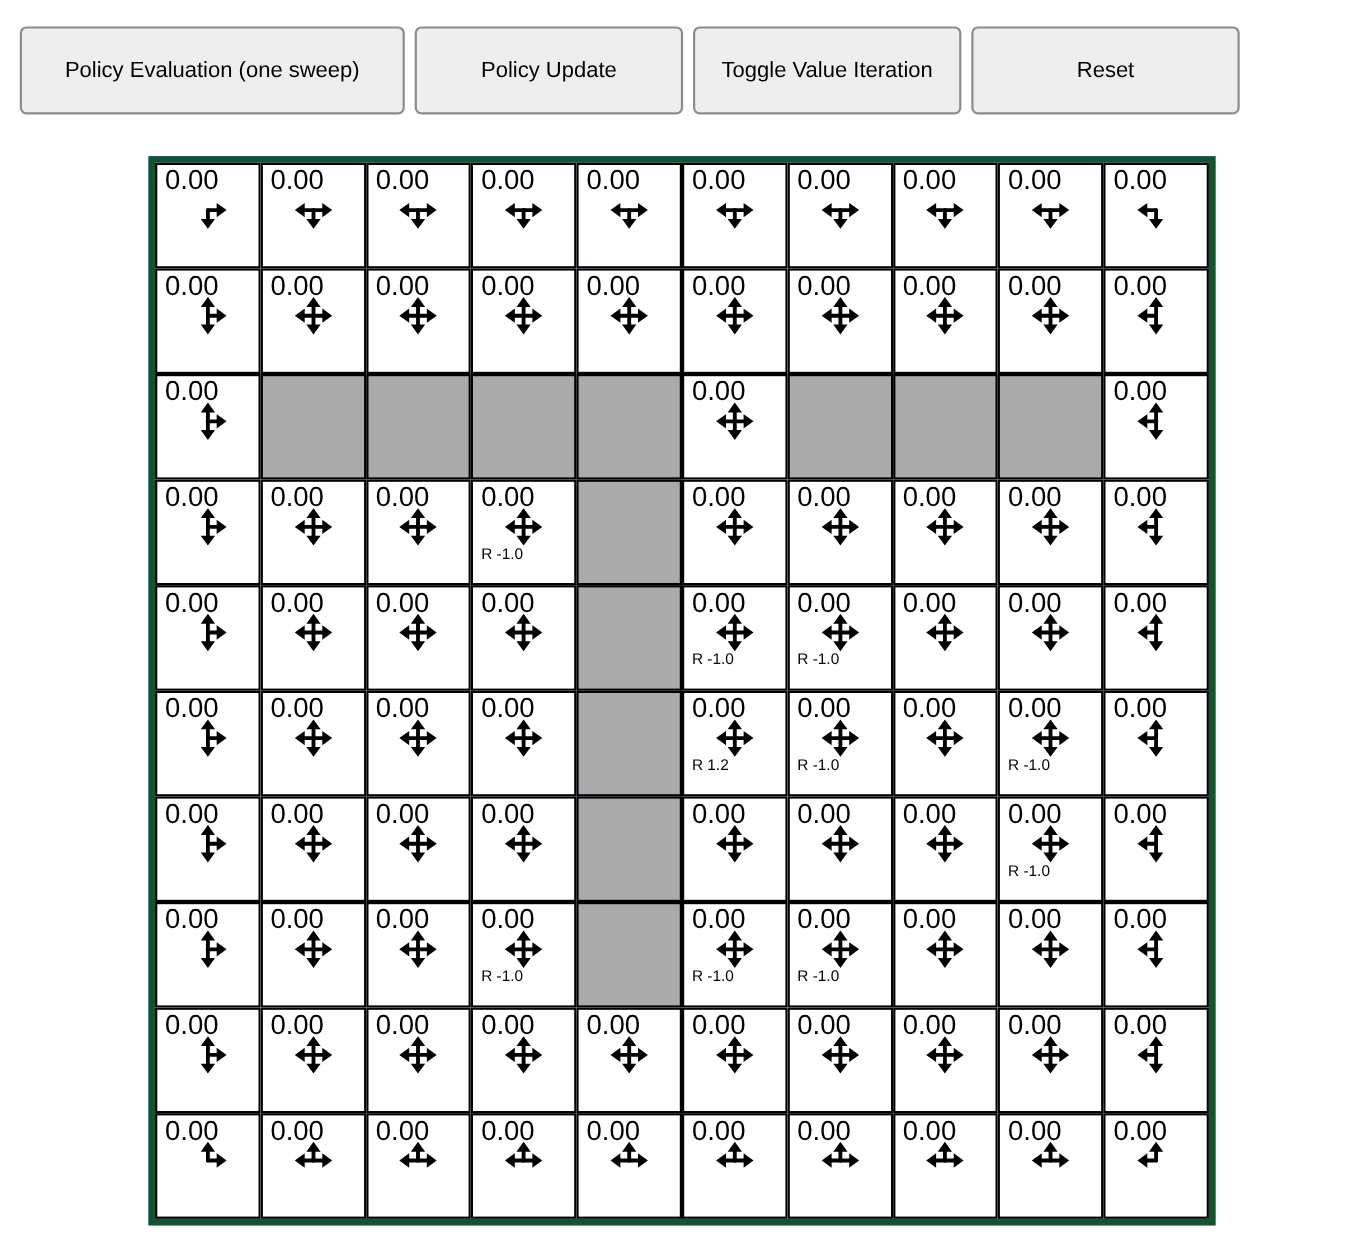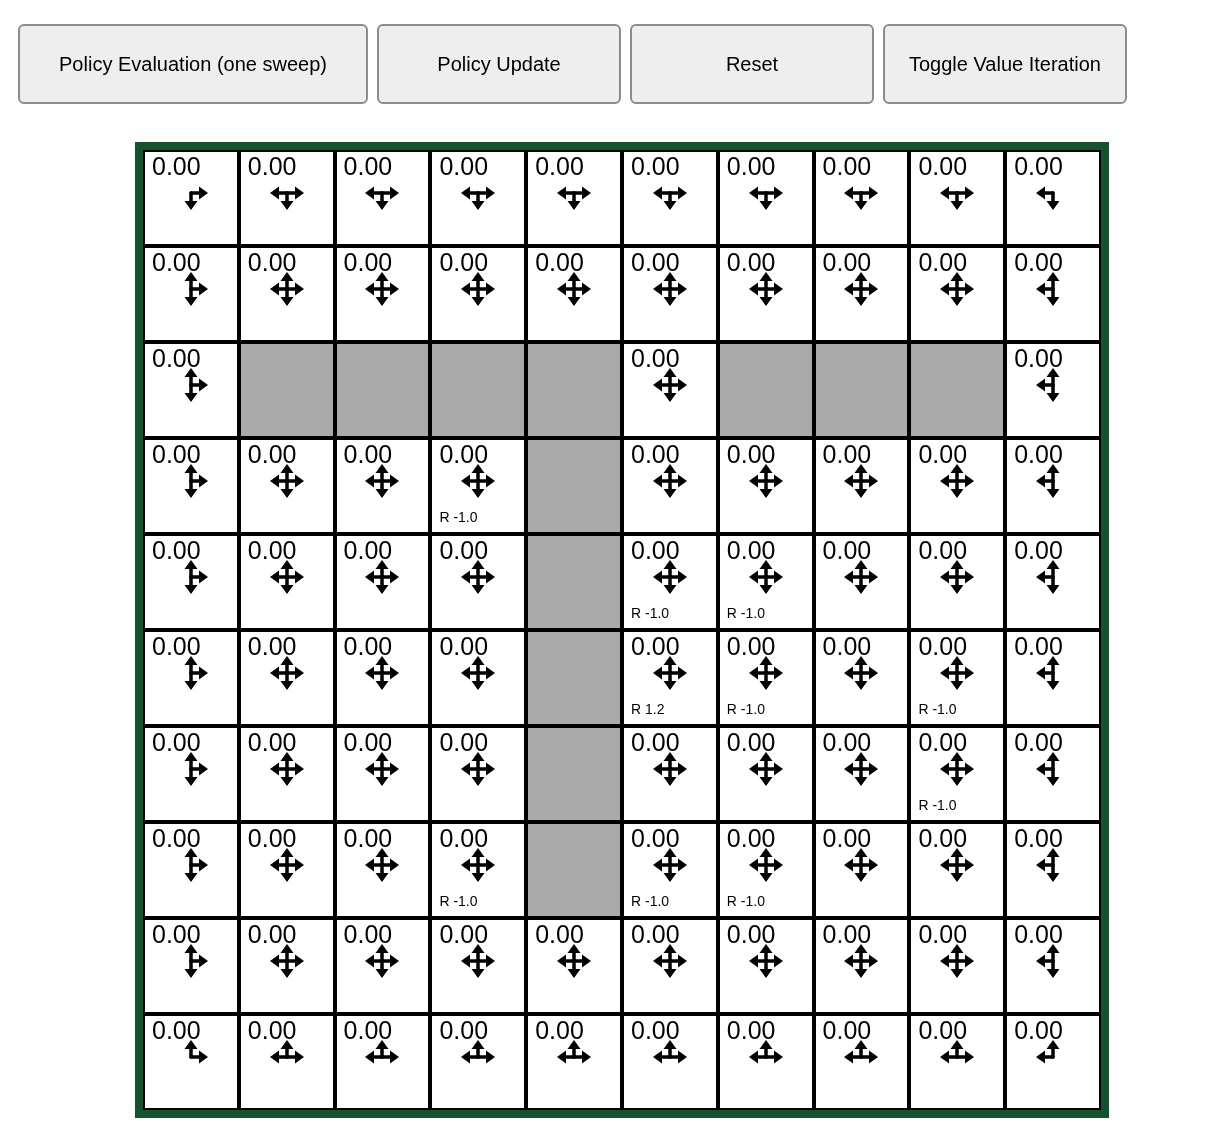--- a/index.html
+++ b/index.html
@@ -23,54 +23,54 @@
     cursor:pointer;box-sizing:border-box;
   }
   .btn-wide{width:350px;}
   
   .grid{
     position:absolute;left:135px;top:142px;
     width:958px;height:960px;
     display:grid;
     grid-template-columns:repeat(10,1fr);
     grid-template-rows:repeat(10,1fr);
-    border:8px solid #14532d;
+    border:6px solid #14532d;
     box-sizing:content-box;
     background:#3b82f6;
   }
   .cell{
     position:relative;
     border:2px solid #000;
     background:#fff;
     box-sizing:border-box;
   }
   .cell.wall{background:var(--wall-color,#aaaaaa);}
   .cell .val{
     position:absolute;left:7px;top:1px;
     font-size:25px;line-height:1.1;
     white-space:nowrap;
   }
   .cell .arrow{
     position:absolute;left:50%;top:21px;
     transform:translateX(-50%);
   }
   .cell .reward{
-    position:absolute;left:7px;bottom:8px;
+    position:absolute;left:7px;bottom:20px;
     font-size:14px;line-height:1;
     white-space:nowrap;
   }
 </style>
 </head>
 <body>
 
 <div class="toolbar">
   <button class="btn btn-wide">Policy Evaluation (one sweep)</button>
   <button class="btn">Policy Update</button>
+  <button class="btn">Toggle Value Iteration</button>
   <button class="btn">Reset</button>
-  <button class="btn">Toggle Value Iteration</button>
 </div>
 
 <div class="grid" id="gridworld">
     <div class="cell">
       <span class="val">0.00</span>
       <svg viewBox="0 0 40 40" width="40" height="40" class="arrow">
         <line x1="20" y1="20" x2="20" y2="30" stroke="#000" stroke-width="3.5" stroke-linecap="round"></line>
         <polygon points="20,37 13.5,28 26.5,28" fill="#000"></polygon>
         <line x1="20" y1="20" x2="30" y2="20" stroke="#000" stroke-width="3.5" stroke-linecap="round"></line>
         <polygon points="37,20 28,26.5 28,13.5" fill="#000"></polygon>

